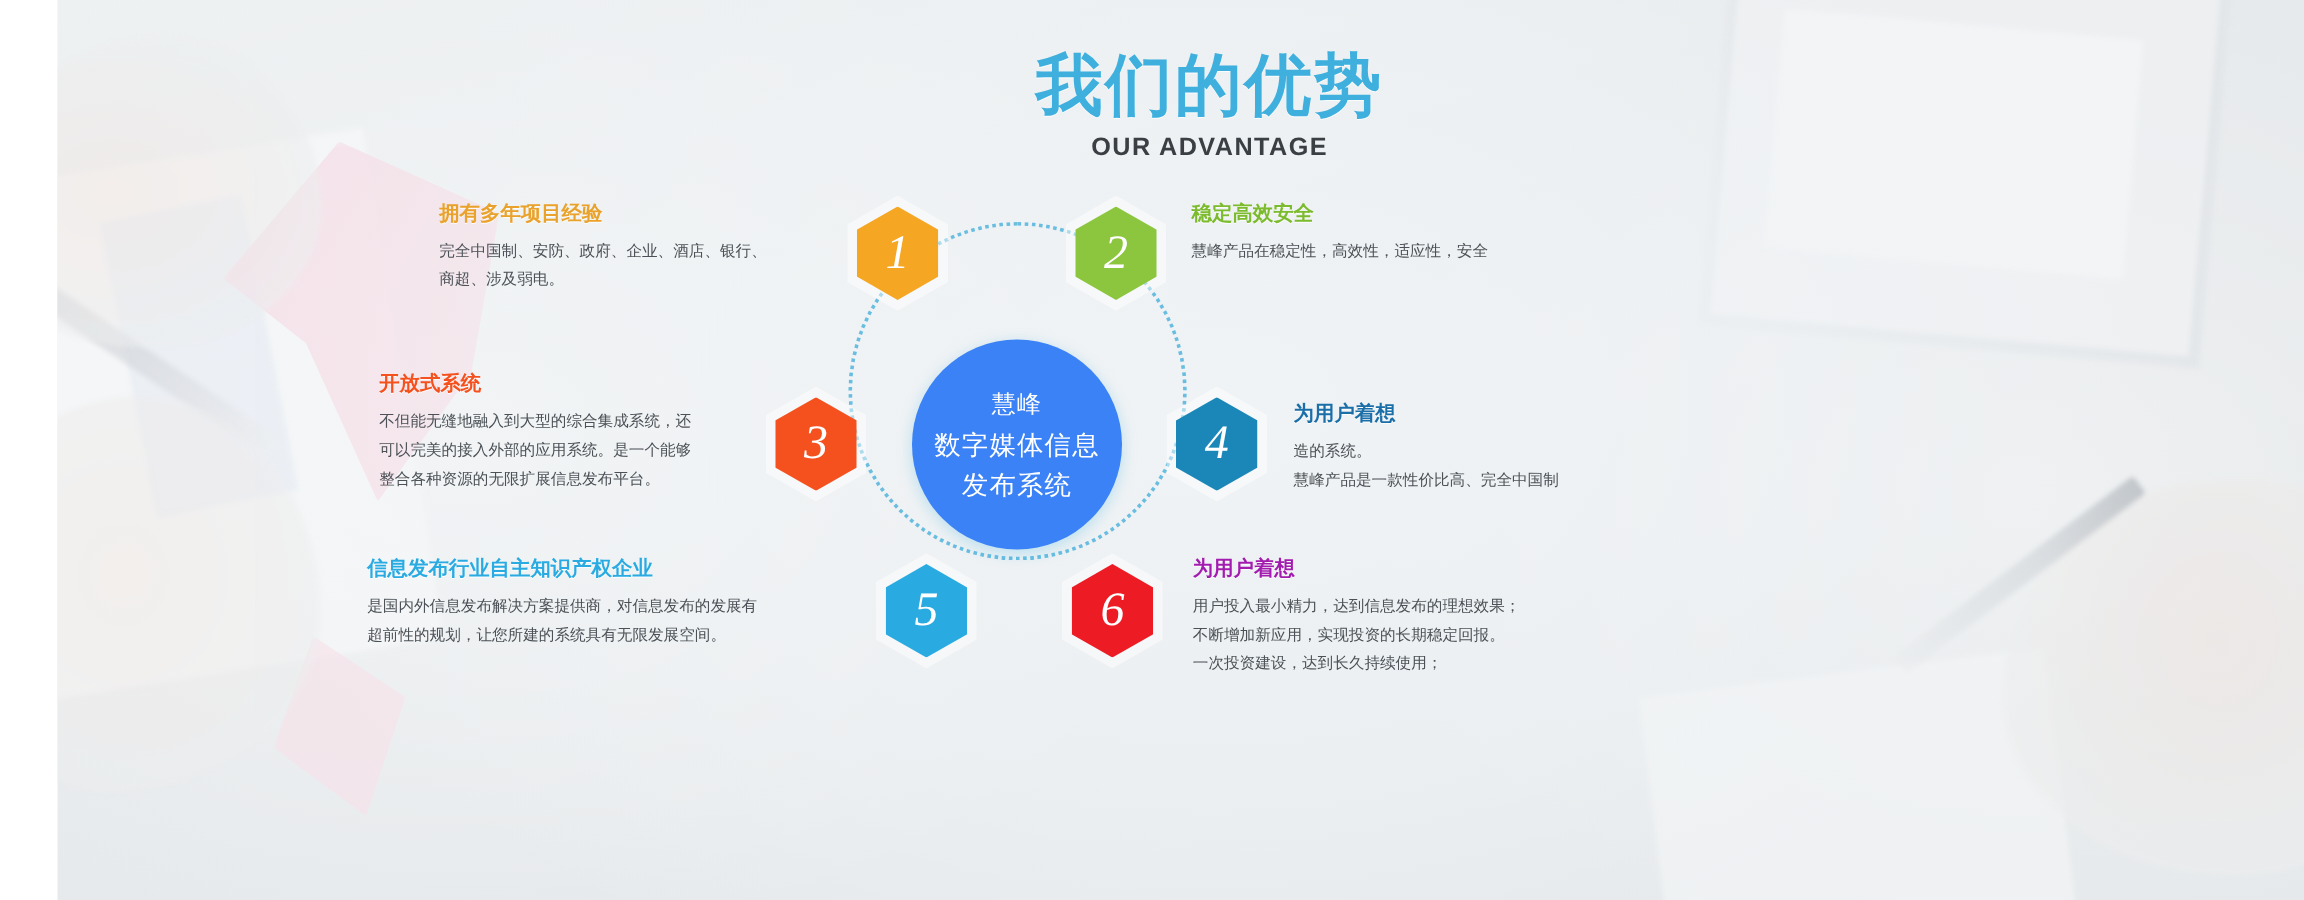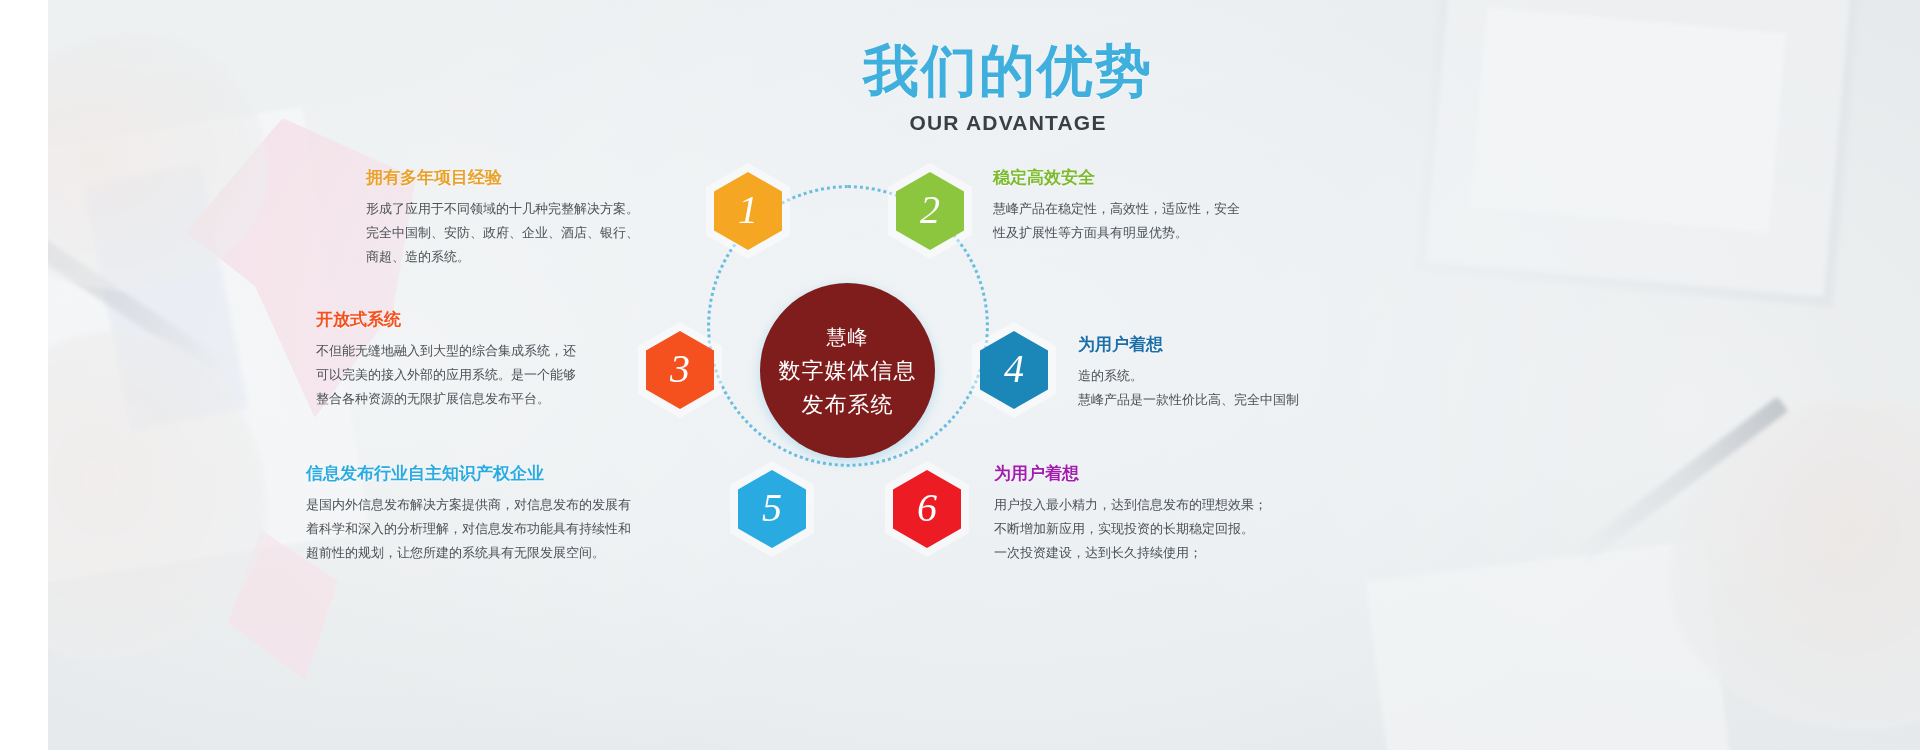--- a/index.html
+++ b/index.html
@@ -164,21 +164,21 @@
     border-radius: 50%;
     opacity: .9;
   }
   .core {
     position: absolute;
     left: 712px;
     top: 283px;
     width: 175px;
     height: 175px;
     border-radius: 50%;
-    background: #7f1d1d;
+    background: #3b82f6;
     color: #ffffff;
     display: flex;
     flex-direction: column;
     align-items: center;
     justify-content: center;
     box-shadow: 0 3px 12px rgba(41,171,226,.28);
   }
   .core-line {
     font-size: 22px;
     line-height: 34px;
@@ -325,31 +325,29 @@
 
     <div class="hex-halo halo-pos-6"></div>
     <div class="hex hex-pos-6" style="background:#ED1C24">
       <span class="hex-num">6</span>
     </div>
   </div>
 
   <div class="block blk-1 align-right">
     <div class="block-title" style="color:#E9A22B">拥有多年项目经验</div>
     <div class="block-body">
-      <div>形成了应用于不同领域的十几种完整解决方案。</div>
       <div>完全中国制、安防、政府、企业、酒店、银行、</div>
-      <div>商超、造的系统。</div>
+      <div>商超、涉及弱电。</div>
     </div>
   </div>
 
   <div class="block blk-2 align-left">
     <div class="block-title" style="color:#7DBB2E">稳定高效安全</div>
     <div class="block-body">
       <div>慧峰产品在稳定性，高效性，适应性，安全</div>
-      <div>性及扩展性等方面具有明显优势。</div>
     </div>
   </div>
 
   <div class="block blk-3 align-right">
     <div class="block-title" style="color:#F4511E">开放式系统</div>
     <div class="block-body">
       <div>不但能无缝地融入到大型的综合集成系统，还</div>
       <div>可以完美的接入外部的应用系统。是一个能够</div>
       <div>整合各种资源的无限扩展信息发布平台。</div>
     </div>
@@ -360,21 +358,20 @@
     <div class="block-body">
       <div>造的系统。</div>
       <div>慧峰产品是一款性价比高、完全中国制</div>
     </div>
   </div>
 
   <div class="block blk-5 align-right">
     <div class="block-title" style="color:#29ABE2">信息发布行业自主知识产权企业</div>
     <div class="block-body">
       <div>是国内外信息发布解决方案提供商，对信息发布的发展有</div>
-      <div>着科学和深入的分析理解，对信息发布功能具有持续性和</div>
       <div>超前性的规划，让您所建的系统具有无限发展空间。</div>
     </div>
   </div>
 
   <div class="block blk-6 align-left">
     <div class="block-title" style="color:#a21caf">为用户着想</div>
     <div class="block-body">
       <div>用户投入最小精力，达到信息发布的理想效果；</div>
       <div>不断增加新应用，实现投资的长期稳定回报。</div>
       <div>一次投资建设，达到长久持续使用；</div>

